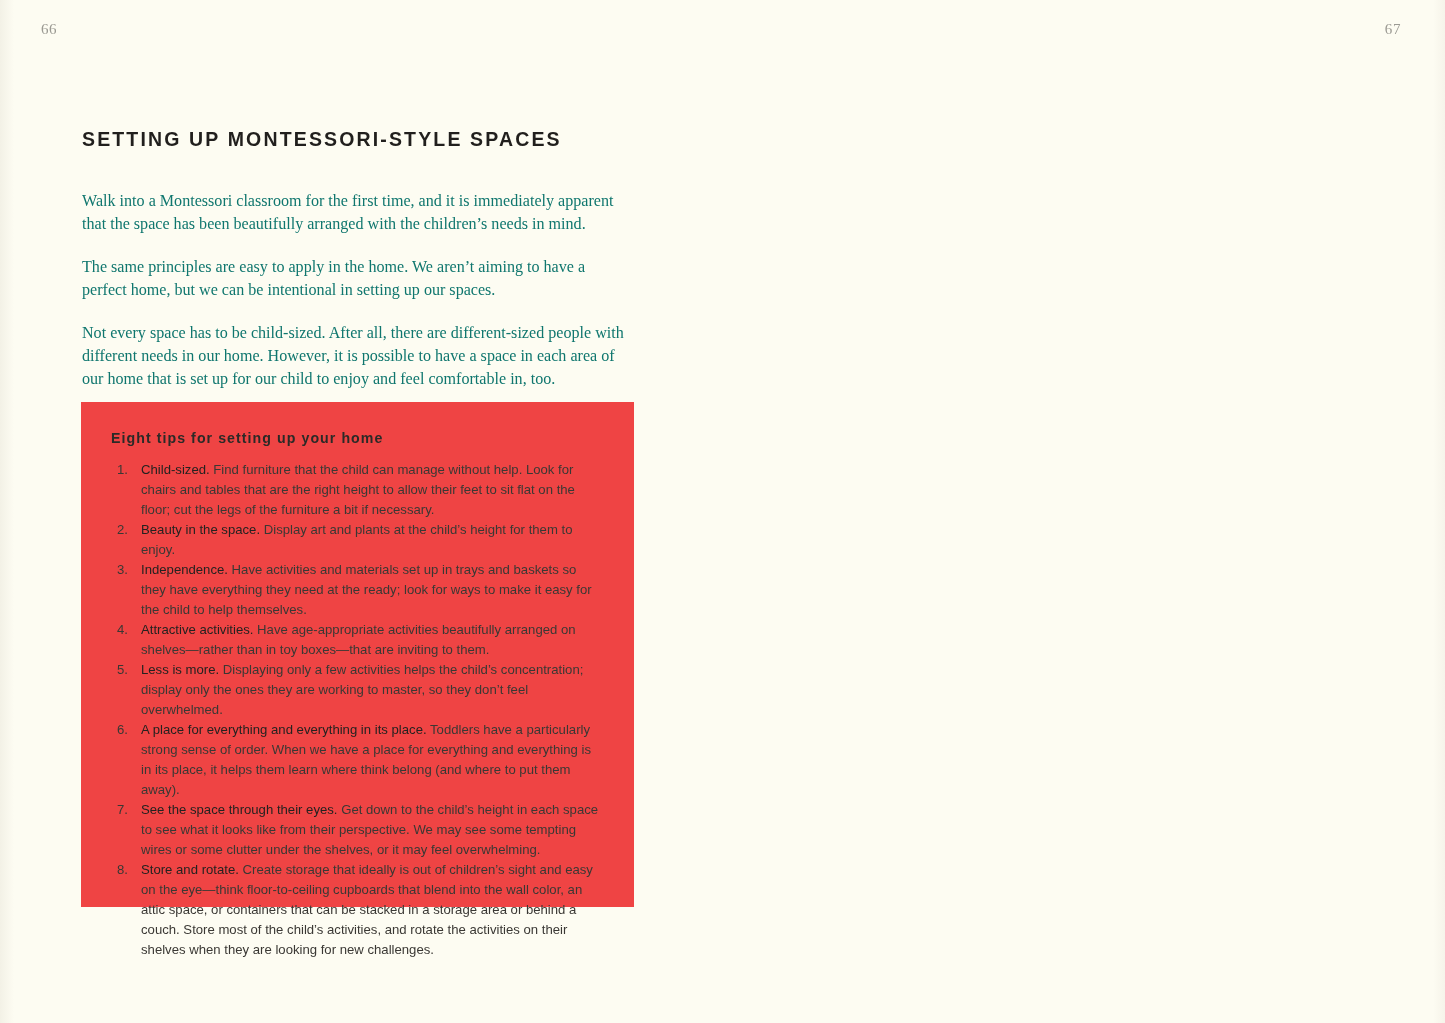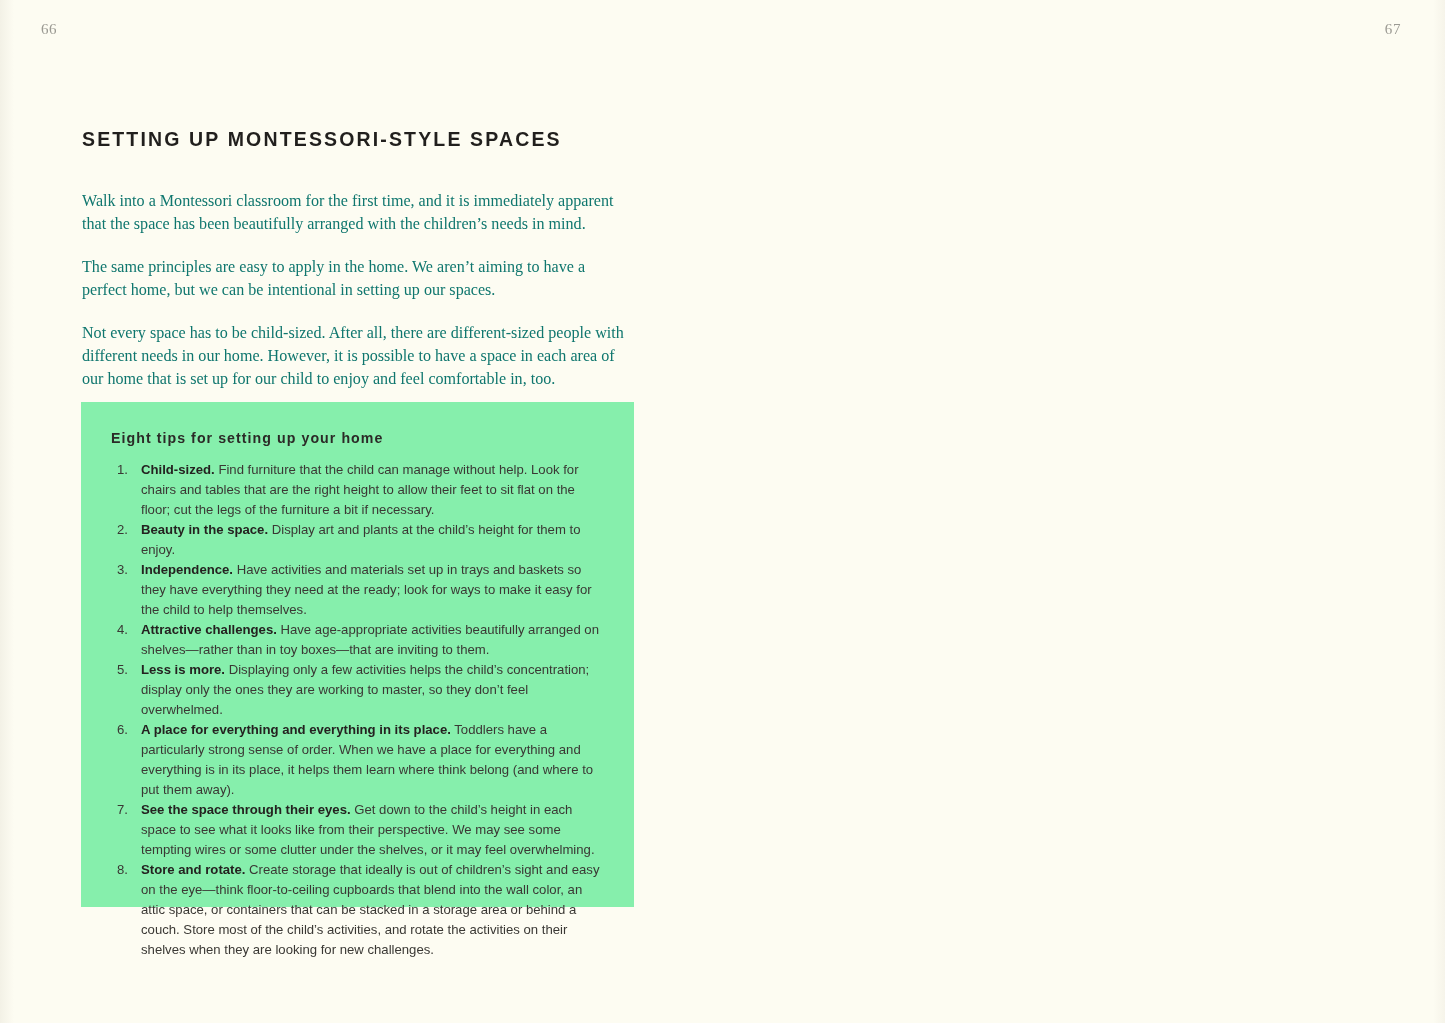--- a/index.html
+++ b/index.html
@@ -75,21 +75,21 @@
 
   .left-body  { left: 82px;  top: 189px; width: 545px; }
 
   
   .tips-box {
     position: absolute;
     left: 81px;
     top: 402px;
     width: 553px;
     height: 505px;
-    background: #86efac;
+    background: #ef4444;
     box-sizing: border-box;
     padding: 28px 30px 0 30px;
   }
   .tips-heading {
     font-family: "Liberation Sans", sans-serif;
     font-weight: bold;
     font-size: 14.2px;
     letter-spacing: 1.05px;
     color: #2b2a27;
     margin: 0 0 14px 0;
@@ -113,21 +113,21 @@
   ol.tips-list > li::before {
     content: counter(tip) ".";
     position: absolute;
     left: 6px;
     top: 0;
     font-family: "Liberation Sans", sans-serif;
     font-size: 13.15px;
     color: #3a3834;
   }
   ol.tips-list > li b {
-    font-weight: bold;
+    font-weight: normal;
     color: #242220;
   }
 </style>
 </head>
 <body>
 
 <div class="spread">
 
   <div class="edge-left"></div>
   <div class="edge-right"></div>
@@ -143,21 +143,21 @@
       <p>The same principles are easy to apply in the home. We aren’t aiming to have a perfect home, but we can be intentional in setting up our spaces.</p>
       <p>Not every space has to be child-sized. After all, there are different-sized people with different needs in our home. However, it is possible to have a space in each area of our home that is set up for our child to enjoy and feel comfortable in, too.</p>
     </div>
 
     <div class="tips-box">
       <div class="tips-heading">Eight tips for setting up your home</div>
       <ol class="tips-list">
         <li><b>Child-sized.</b><span> Find furniture that the child can manage without help. Look for chairs and tables that are the right height to allow their feet to sit flat on the floor; cut the legs of the furniture a bit if necessary.</span></li>
         <li><b>Beauty in the space.</b><span> Display art and plants at the child’s height for them to enjoy.</span></li>
         <li><b>Independence.</b><span> Have activities and materials set up in trays and baskets so they have everything they need at the ready; look for ways to make it easy for the child to help themselves.</span></li>
-        <li><b>Attractive challenges.</b><span> Have age-appropriate activities beautifully arranged on shelves—rather than in toy boxes—that are inviting to them.</span></li>
+        <li><b>Attractive activities.</b><span> Have age-appropriate activities beautifully arranged on shelves—rather than in toy boxes—that are inviting to them.</span></li>
         <li><b>Less is more.</b><span> Displaying only a few activities helps the child’s concentration; display only the ones they are working to master, so they don’t feel overwhelmed.</span></li>
         <li><b>A place for everything and everything in its place.</b><span> Toddlers have a particularly strong sense of order. When we have a place for everything and everything is in its place, it helps them learn where think belong (and where to put them away).</span></li>
         <li><b>See the space through their eyes.</b><span> Get down to the child’s height in each space to see what it looks like from their perspective. We may see some tempting wires or some clutter under the shelves, or it may feel overwhelming.</span></li>
         <li><b>Store and rotate.</b><span> Create storage that ideally is out of children’s sight and easy on the eye—think floor-to-ceiling cupboards that blend into the wall color, an attic space, or containers that can be stacked in a storage area or behind a couch. Store most of the child’s activities, and rotate the activities on their shelves when they are looking for new challenges.</span></li>
       </ol>
     </div>
   </div>
 
   <div class="page">
 

